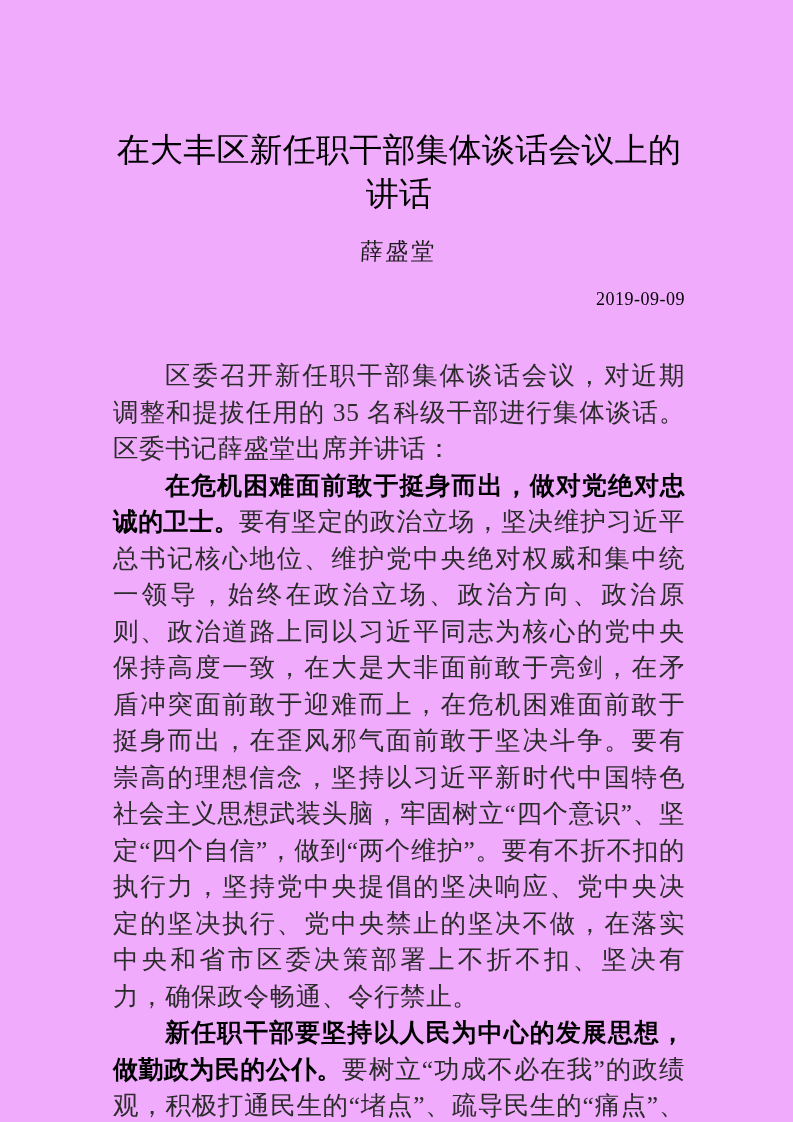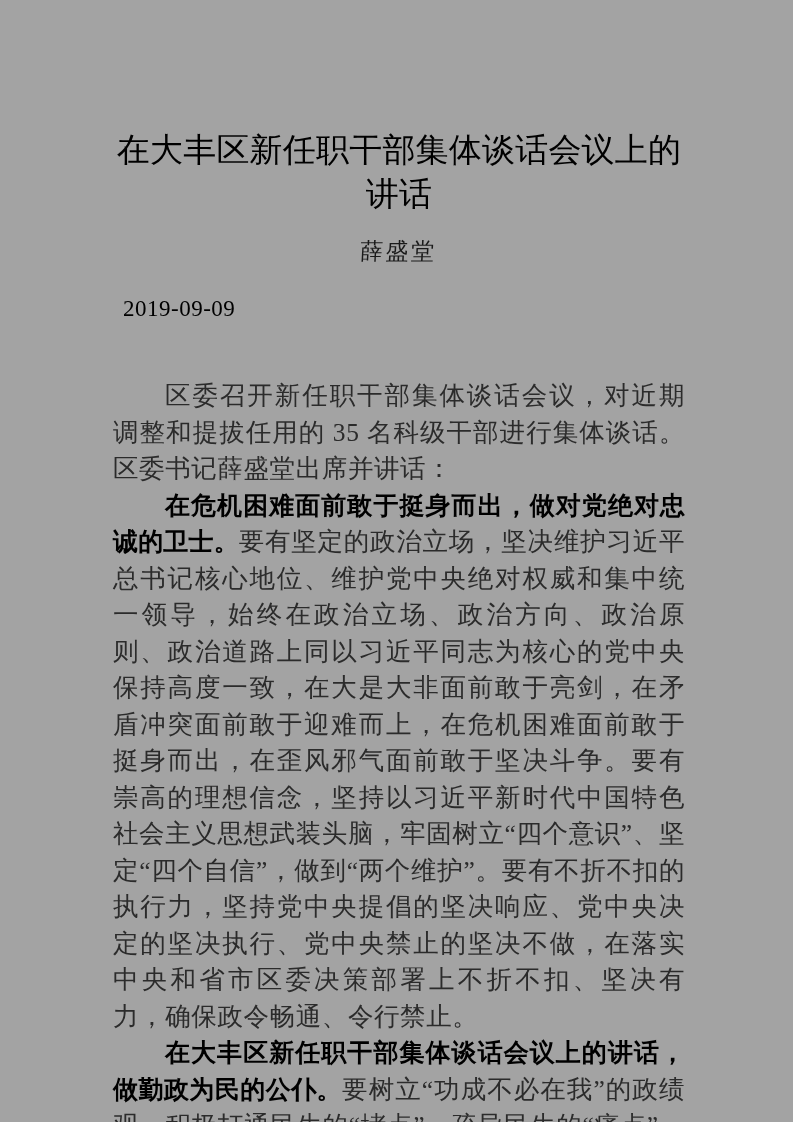--- a/index.html
+++ b/index.html
@@ -7,21 +7,21 @@
     margin: 0;
     padding: 0;
     background: #ffffff;
   }
 
   .page {
     position: relative;
     width: 793px;
     height: 1122px;
     margin: 0 auto;
-    background: #a3a3a3;
+    background: #f0abfc;
     overflow: hidden;
     box-sizing: border-box;
   }
 
   .content {
     position: absolute;
     left: 113px;
     top: 0;
     width: 572px;
   }
@@ -47,26 +47,26 @@
     color: #1a1a1a;
     text-align: center;
     margin: 0;
     padding-top: 20px;
     letter-spacing: 2.5px;
     transform: skewX(-3deg);
   }
 
   .doc-date {
     font-family: "Liberation Serif", "DejaVu Serif", serif;
-    font-size: 23px;
+    font-size: 18px;
     line-height: 30px;
     font-weight: 400;
     color: #000000;
-    text-align: left;
-    margin: 10px;
+    text-align: right;
+    margin: 0;
     padding-top: 16px;
     letter-spacing: 0.5px;
   }
 
   
   .body-block {
     padding-top: 44px;
   }
 
   p.para {
@@ -106,18 +106,18 @@
 
       <p class="para">
         <span class="lead"></span><span>区委召开新任职干部集体谈话会议，对近期调整和提拔任用的 35 名科级干部进行集体谈话。区委书记薛盛堂出席并讲话：</span>
       </p>
 
       <p class="para">
         <span class="lead">在危机困难面前敢于挺身而出，做对党绝对忠诚的卫士。</span><span>要有坚定的政治立场，坚决维护习近平总书记核心地位、维护党中央绝对权威和集中统一领导，始终在政治立场、政治方向、政治原则、政治道路上同以习近平同志为核心的党中央保持高度一致，在大是大非面前敢于亮剑，在矛盾冲突面前敢于迎难而上，在危机困难面前敢于挺身而出，在歪风邪气面前敢于坚决斗争。要有崇高的理想信念，坚持以习近平新时代中国特色社会主义思想武装头脑，牢固树立“四个意识”、坚定“四个自信”，做到“两个维护”。要有不折不扣的执行力，坚持党中央提倡的坚决响应、党中央决定的坚决执行、党中央禁止的坚决不做，在落实中央和省市区委决策部署上不折不扣、坚决有力，确保政令畅通、令行禁止。</span>
       </p>
 
       <p class="para">
-        <span class="lead">在大丰区新任职干部集体谈话会议上的讲话，做勤政为民的公仆。</span><span>要树立“功成不必在我”的政绩观，积极打通民生的“堵点”、疏导民生的“痛点”、治理民生的“盲点”，</span>
+        <span class="lead">新任职干部要坚持以人民为中心的发展思想，做勤政为民的公仆。</span><span>要树立“功成不必在我”的政绩观，积极打通民生的“堵点”、疏导民生的“痛点”、治理民生的“盲点”，</span>
       </p>
 
     </div>
   </div>
 </div>
 
 </body></html>

